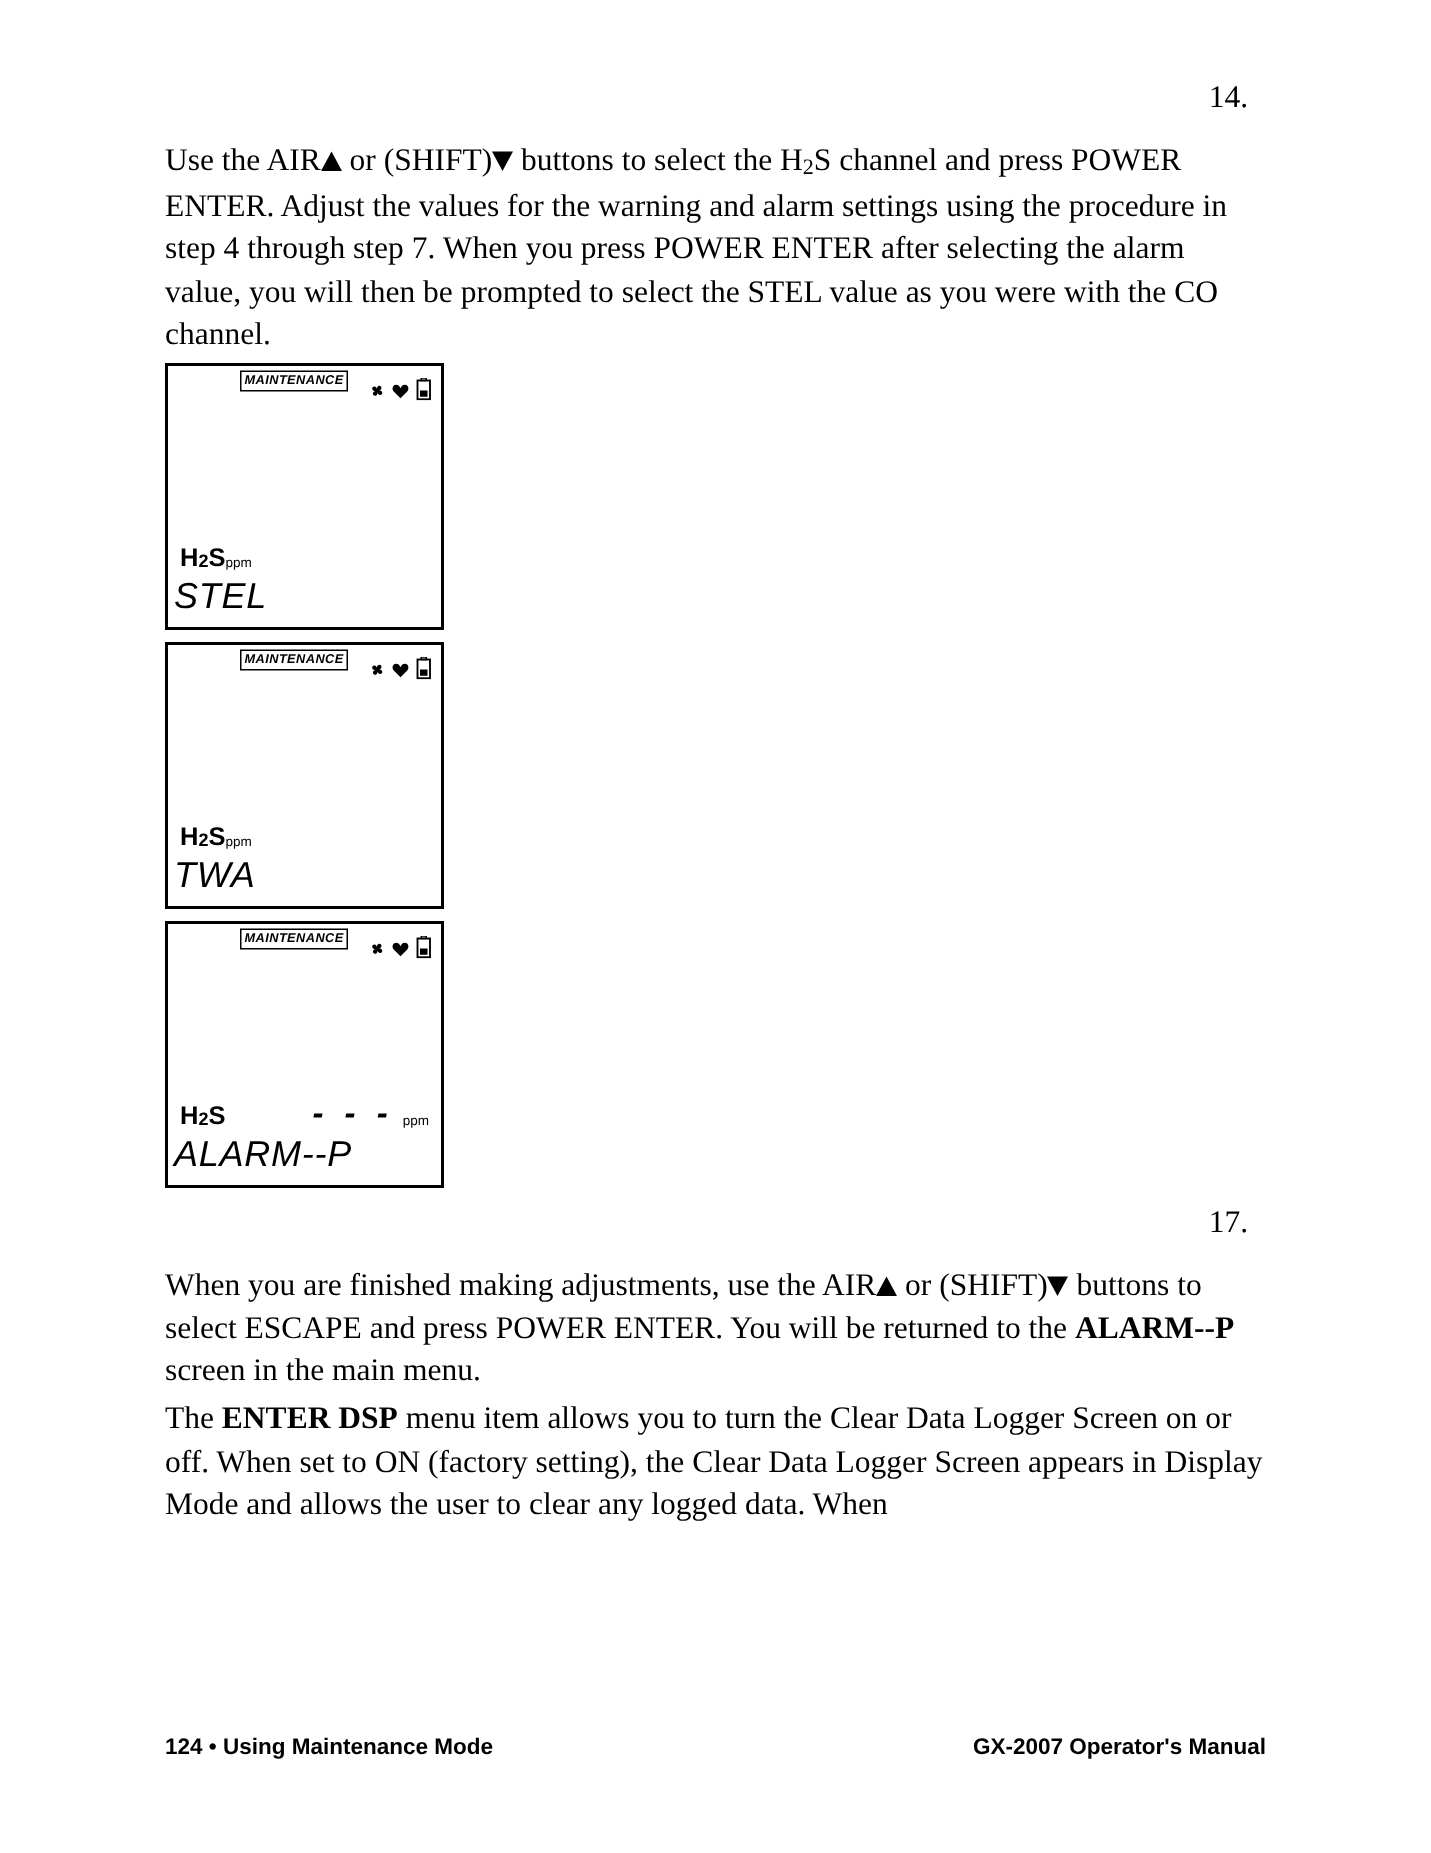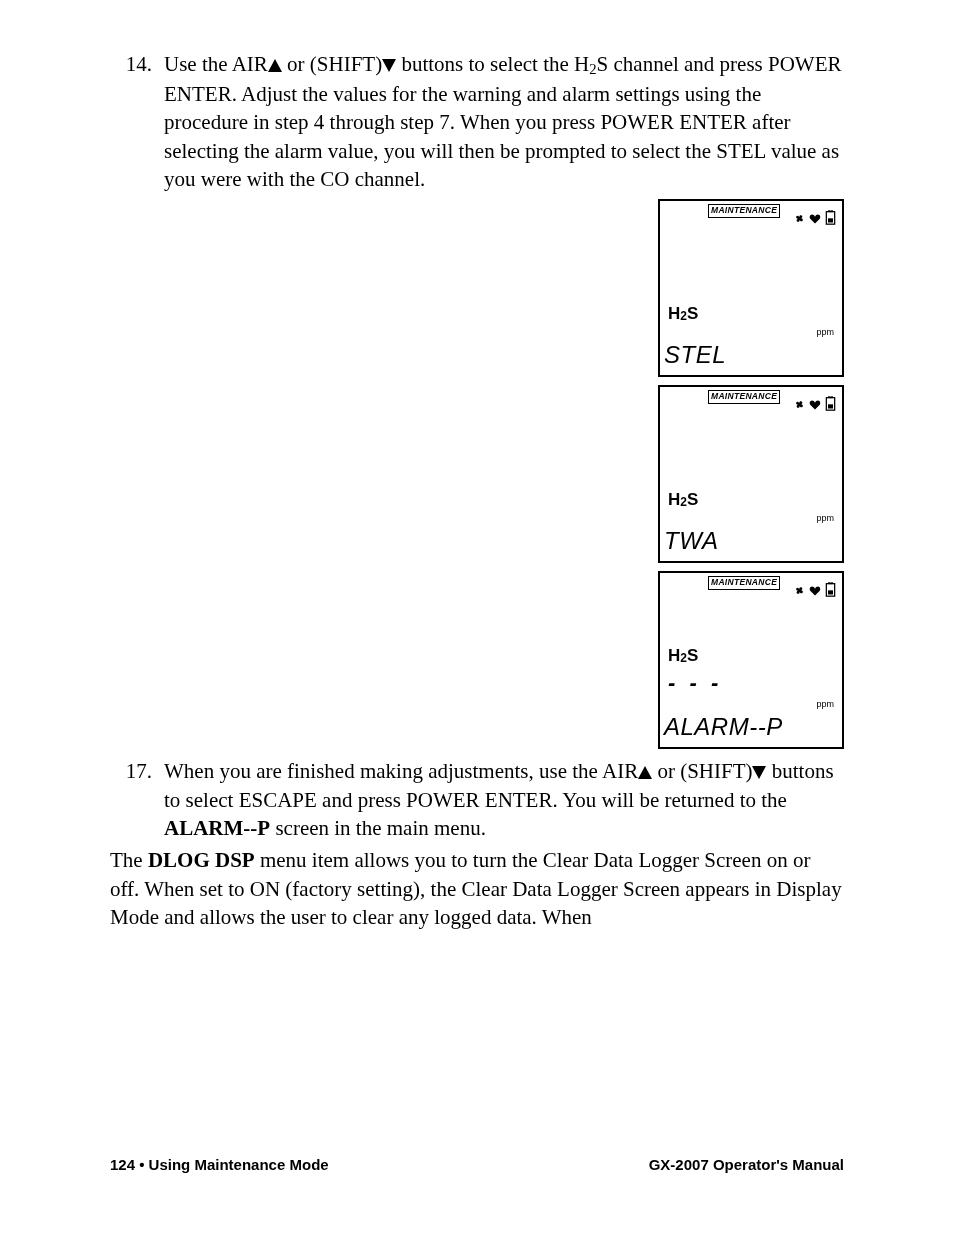--- a/index.html
+++ b/index.html
@@ -22,20 +22,21 @@
     line-height: 1.35;
   }
   ol.steps {
     list-style: none;
     margin: 0;
     padding: 0;
   }
   ol.steps > li {
     display: flex;
     margin-bottom: 4px;
+    flex-direction: column;
   }
   ol.steps > li > .num {
     flex: 0 0 42px;
     text-align: right;
     padding-right: 12px;
   }
   ol.steps > li > .txt {
     flex: 1 1 auto;
   }
   .tri-up, .tri-down {
@@ -51,21 +52,21 @@
   .tri-down {
     border-left: 7px solid transparent;
     border-right: 7px solid transparent;
     border-top: 13px solid #000;
   }
   sub { font-size: 0.7em; vertical-align: -3px; }
 
   
   .screen-wrap {
     display: flex;
-    justify-content: flex-end;
+    justify-content: flex-start;
     margin: 6px 0 8px 0;
   }
   .screen {
     width: 186px;
     height: 178px;
     border: 2px solid #000;
     position: relative;
     font-family: Arial, Helvetica, sans-serif;
     box-sizing: border-box;
   }
@@ -94,21 +95,20 @@
   .screen .heart svg { width:12px; height:12px; }
   .screen .fan svg { width:13px; height:13px; }
   .screen .batt svg { width:11px; height:15px; }
 
   .screen .row {
     position: absolute;
     left: 8px; right: 8px;
     bottom: 34px;
     display: flex;
     align-items: baseline;
-    flex-direction: column;
   }
   .screen .gas {
     font-weight: bold;
     font-size: 17px;
     font-family: Arial, Helvetica, sans-serif;
   }
   .screen .gas sub { font-size: 12px; vertical-align: -1px; }
   .screen .val {
     flex: 1;
     text-align: right;
@@ -251,21 +251,21 @@
       <li>
         <span class="num">17.</span>
         <span class="txt">
           <span>When you are finished making adjustments, use the AIR</span><span class="tri-up"></span><span> or (SHIFT)</span><span class="tri-down"></span><span> buttons to select ESCAPE and press POWER ENTER. You will be returned to the </span><b>ALARM--P</b><span> screen in the main menu.</span>
         </span>
       </li>
     </ol>
 
 
     <p style="margin:0;">
-      <span>The </span><b>DLOG DSP</b><span> menu item allows you to turn the Clear Data Logger Screen on or off. When set to ON (factory setting), the Clear Data Logger Screen appears in Display Mode and allows the user to clear any logged data. When</span>
+      <span>The </span><b>ENTER DSP</b><span> menu item allows you to turn the Clear Data Logger Screen on or off. When set to ON (factory setting), the Clear Data Logger Screen appears in Display Mode and allows the user to clear any logged data. When</span>
     </p>
 
   </div>
 
   <div class="footer">
     <span>124 • Using Maintenance Mode</span>
     <span>GX-2007 Operator's Manual</span>
   </div>
 </div>
 

